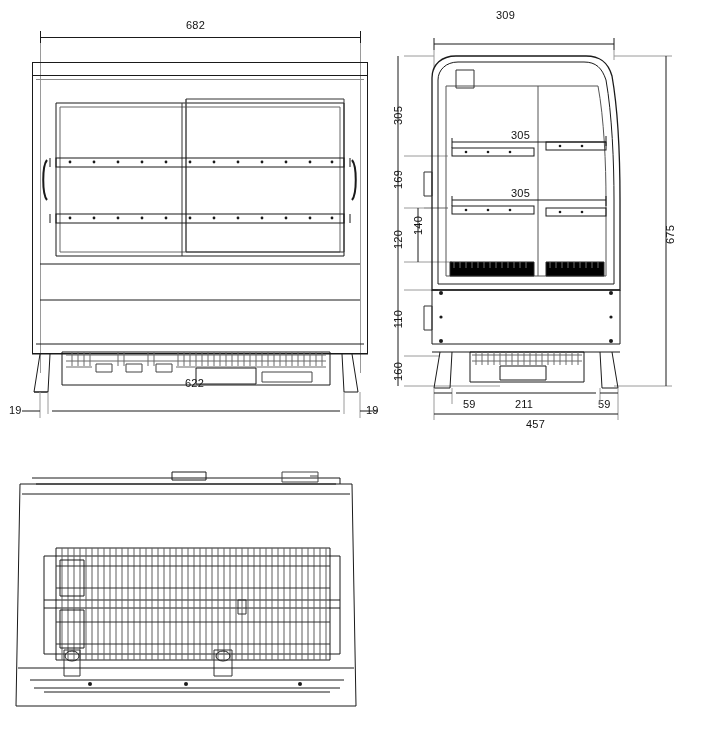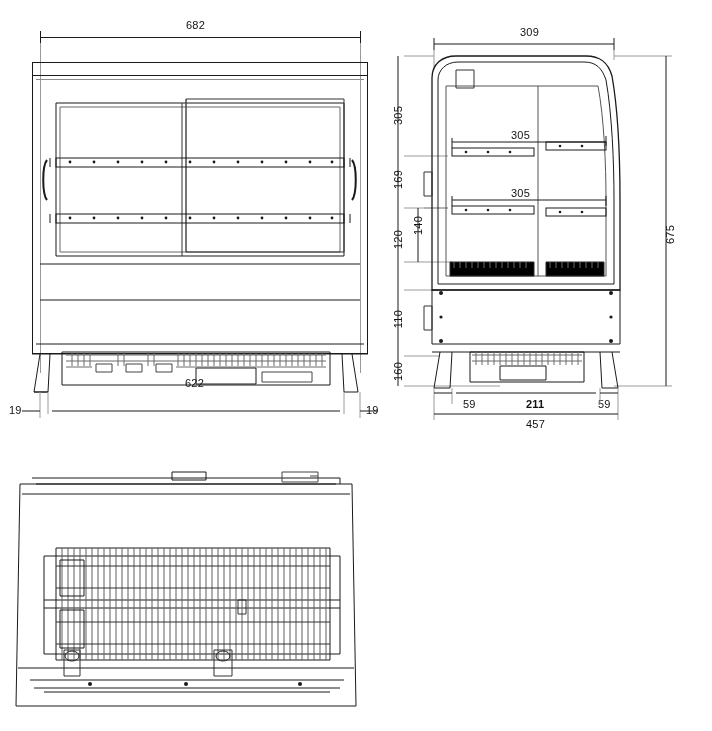--- a/index.html
+++ b/index.html
@@ -156,33 +156,33 @@
       </g>
     </svg>
 
     <div class="dim" style="left:185px;top:377px;">622</div>
     <div class="dim" style="left:9px;top:404px;">19</div>
     <div class="dim" style="left:366px;top:404px;">19</div>
   </div>
 
   <div>
 
-    <div class="dim" style="left:496px;top:26px;margin-left:24px;">309</div>
+    <div class="dim" style="left:496px;top:9px;">309</div>
     <div class="dim" style="left:664px;top:225px;writing-mode:vertical-rl;transform:rotate(180deg);">675</div>
     <div class="dim" style="left:392px;top:106px;writing-mode:vertical-rl;transform:rotate(180deg);">305</div>
     <div class="dim" style="left:392px;top:170px;writing-mode:vertical-rl;transform:rotate(180deg);">169</div>
     <div class="dim" style="left:392px;top:230px;writing-mode:vertical-rl;transform:rotate(180deg);">120</div>
     <div class="dim" style="left:412px;top:216px;writing-mode:vertical-rl;transform:rotate(180deg);">140</div>
     <div class="dim" style="left:392px;top:310px;writing-mode:vertical-rl;transform:rotate(180deg);">110</div>
     <div class="dim" style="left:392px;top:362px;writing-mode:vertical-rl;transform:rotate(180deg);">160</div>
     <div class="dim" style="left:511px;top:129px;">305</div>
     <div class="dim" style="left:511px;top:187px;">305</div>
     <div class="dim" style="left:526px;top:418px;">457</div>
     <div class="dim" style="left:463px;top:398px;">59</div>
-    <div class="dim" style="left:526px;top:398px;font-weight:bold;">211</div>
+    <div class="dim" style="left:515px;top:398px;">211</div>
     <div class="dim" style="left:598px;top:398px;">59</div>
 
     <svg width="712" height="731">
 
       <g stroke="#1a1a1a" stroke-width="1" fill="none">
         <path d="M434 44 L614 44"></path>
         <path d="M434 38 L434 50"></path>
         <path d="M614 38 L614 50"></path>
       </g>
       <g stroke="#9a9a9a" stroke-width="1">

